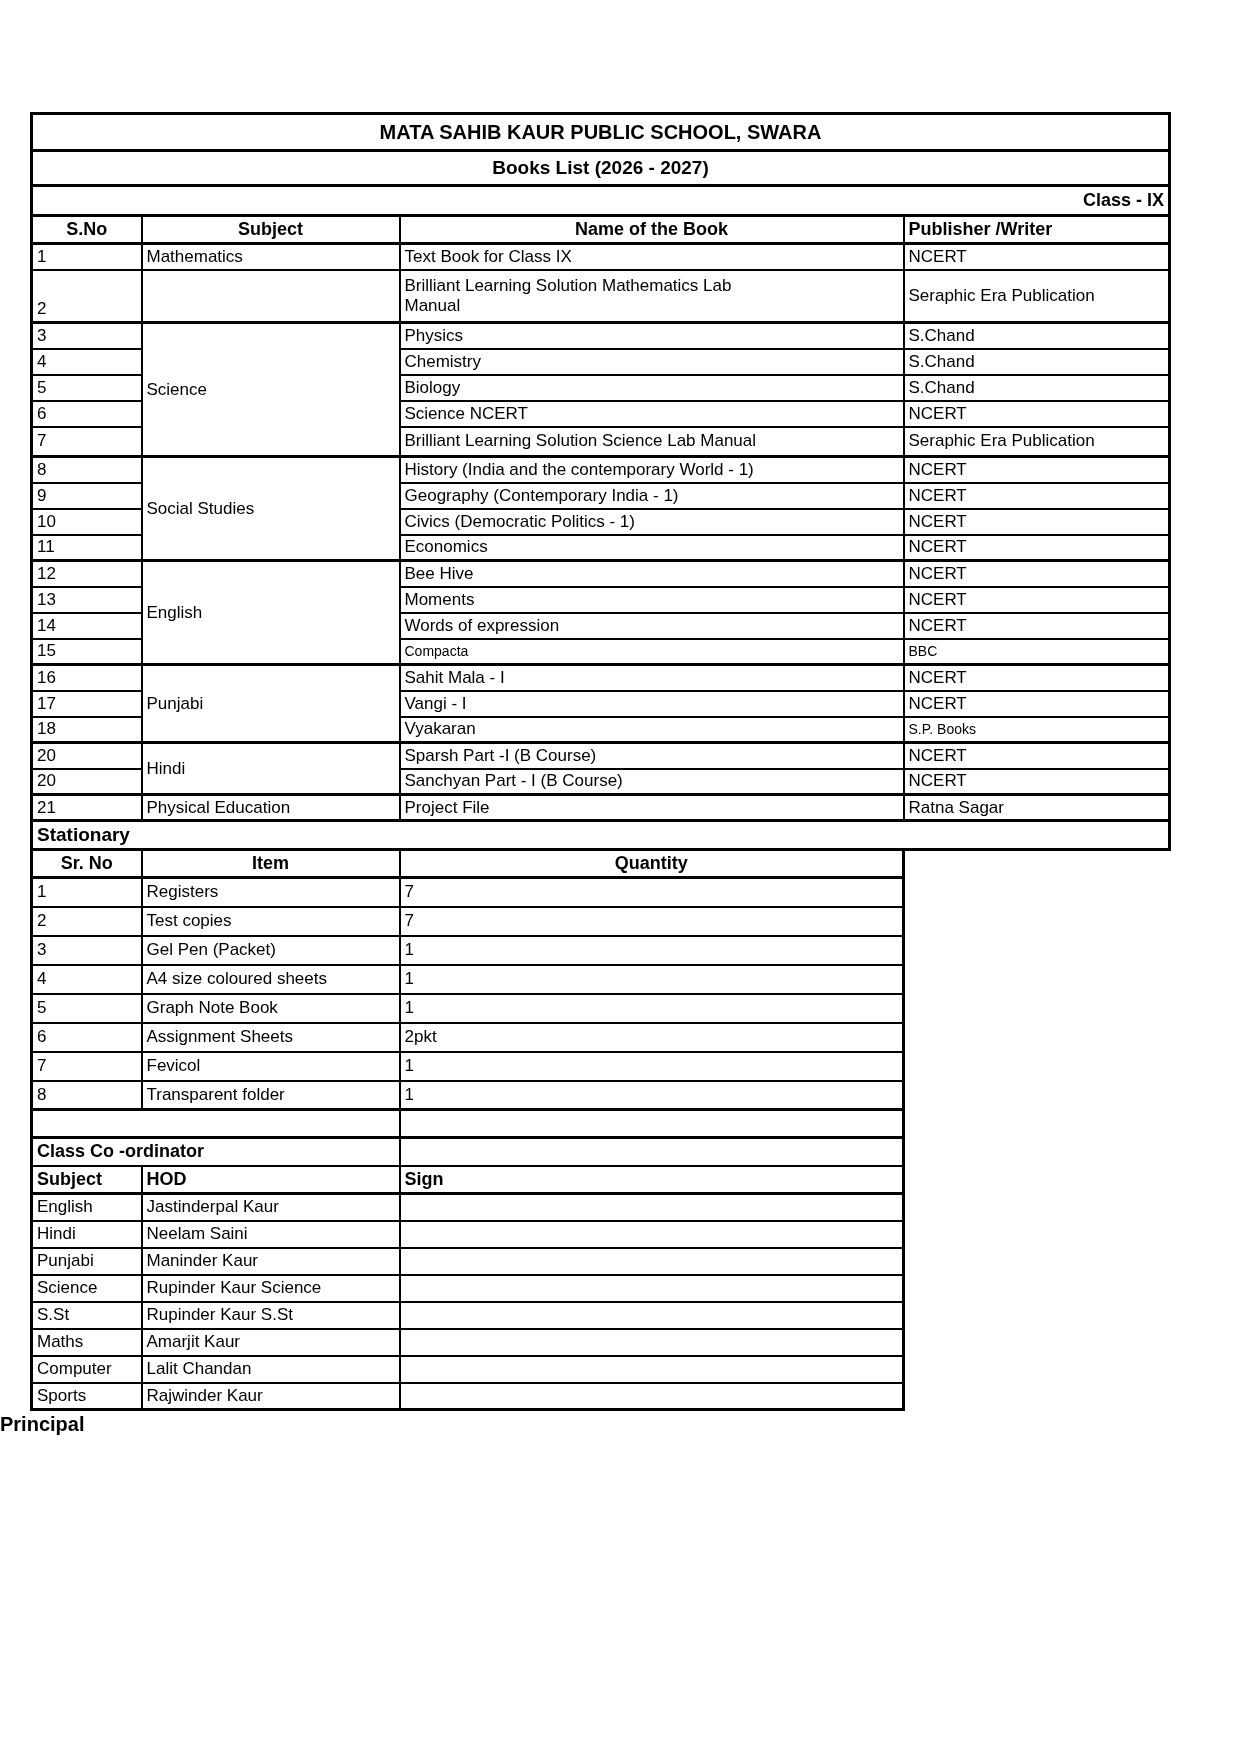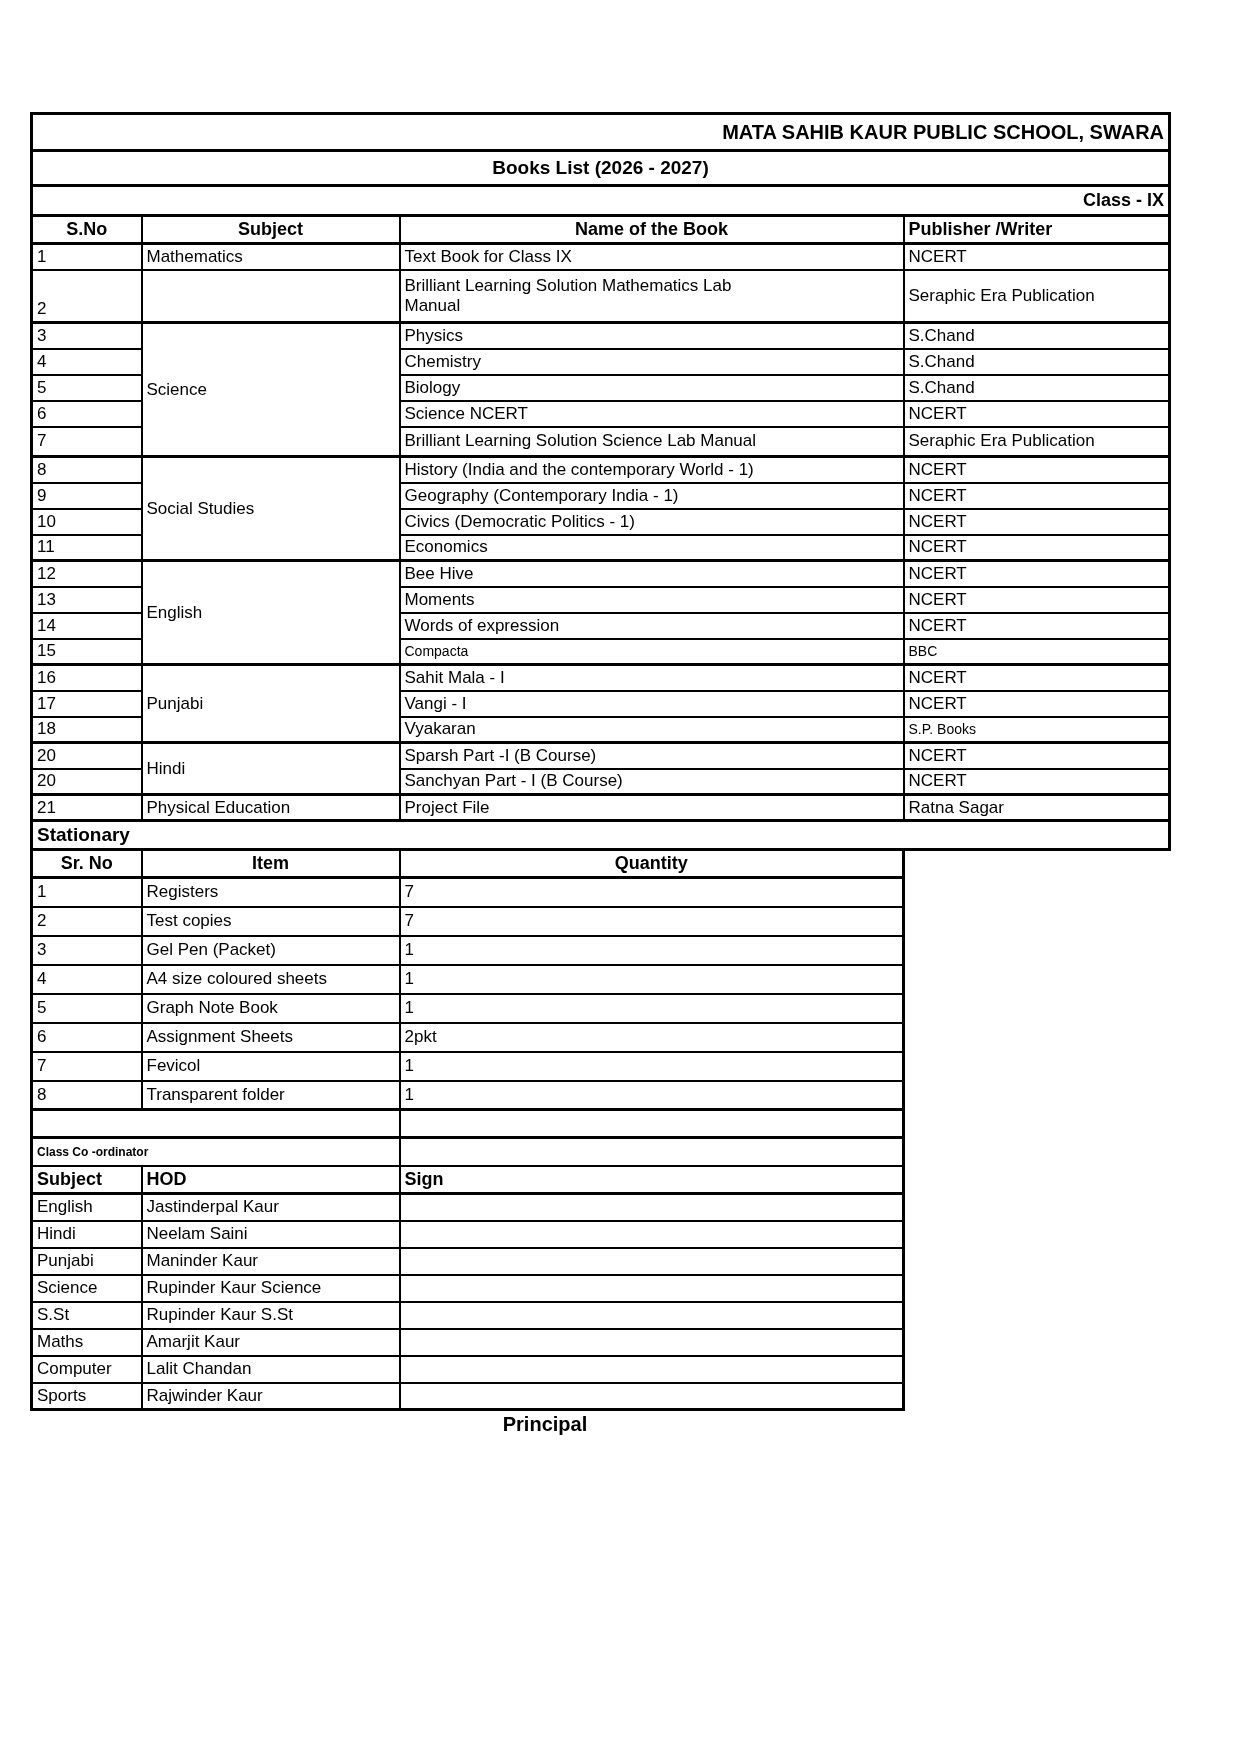--- a/index.html
+++ b/index.html
@@ -9,50 +9,50 @@
   }
   .doc{position:absolute;top:112px;left:30px;}
   table.grid{border-collapse:collapse;table-layout:fixed;width:1138px;}
   td,th{
     border:2px solid #000;padding:0 4px;overflow:hidden;
     font-size:17px;font-weight:normal;vertical-align:middle;
     box-sizing:border-box;
   }
   td:first-child,th:first-child{border-left-width:3px;}
   td:last-child,th:last-child{border-right-width:3px;}
-  .title-row td{height:37px;font-size:20px;font-weight:bold;text-align:right;border-top-width:3px;border-bottom-width:3px;}
+  .title-row td{height:37px;font-size:20px;font-weight:bold;text-align:center;border-top-width:3px;border-bottom-width:3px;}
   .subtitle-row td{height:35px;font-size:19px;font-weight:bold;text-align:center;border-bottom-width:3px;}
   .class-row td{height:30px;font-size:18px;font-weight:bold;text-align:right;border-bottom-width:3px;}
   tr.thead{height:28px;}
   tr.thead th{font-size:18px;font-weight:bold;border-bottom-width:3px;}
   .c{}
   .l{text-align:left;}
   .b{font-weight:bold;}
   .small{font-size:14px;}
   .book{white-space:pre-line;}
   #books-body tr{height:26px;}
   #books-body tr.tall-row{height:53px;}
   #books-body tr.roomy-row{height:30px;}
   tr.sec td{border-bottom-width:3px;}
   td.secb{border-bottom-width:3px;}
   .stationary-title-row td{height:29px;font-size:19px;font-weight:bold;text-align:left;border-top-width:3px;border-bottom-width:3px;}
   #st-body tr{height:29px;}
   #st-body tr:last-child td{border-bottom-width:3px;}
   .spacer-row{height:28px;}
   .spacer-row td{border-bottom-width:3px;}
   .cc-row{height:28px;}
-  .cc-row td{font-size:12px;margin-left:7px;}
+  .cc-row td{font-size:18px;margin-left:7px;}
   .shs{height:28px;}
   .shs th{text-align:left;}
   #hod-body tr{height:27px;}
   #hod-body tr:last-child td{border-bottom-width:3px;}
   .vbottom{vertical-align:bottom;padding-bottom:2px;}
   .principal{
     position:absolute;top:1413px;left:0;width:1090px;
-    text-align:center;font-weight:bold;font-size:20px;
+    text-align:left;font-weight:bold;font-size:20px;
   }
 </style>
 </head>
 <body>
 
 <div class="doc">
   <table class="grid">
     <colgroup>
       <col style="width:110px">
       <col style="width:258px">

